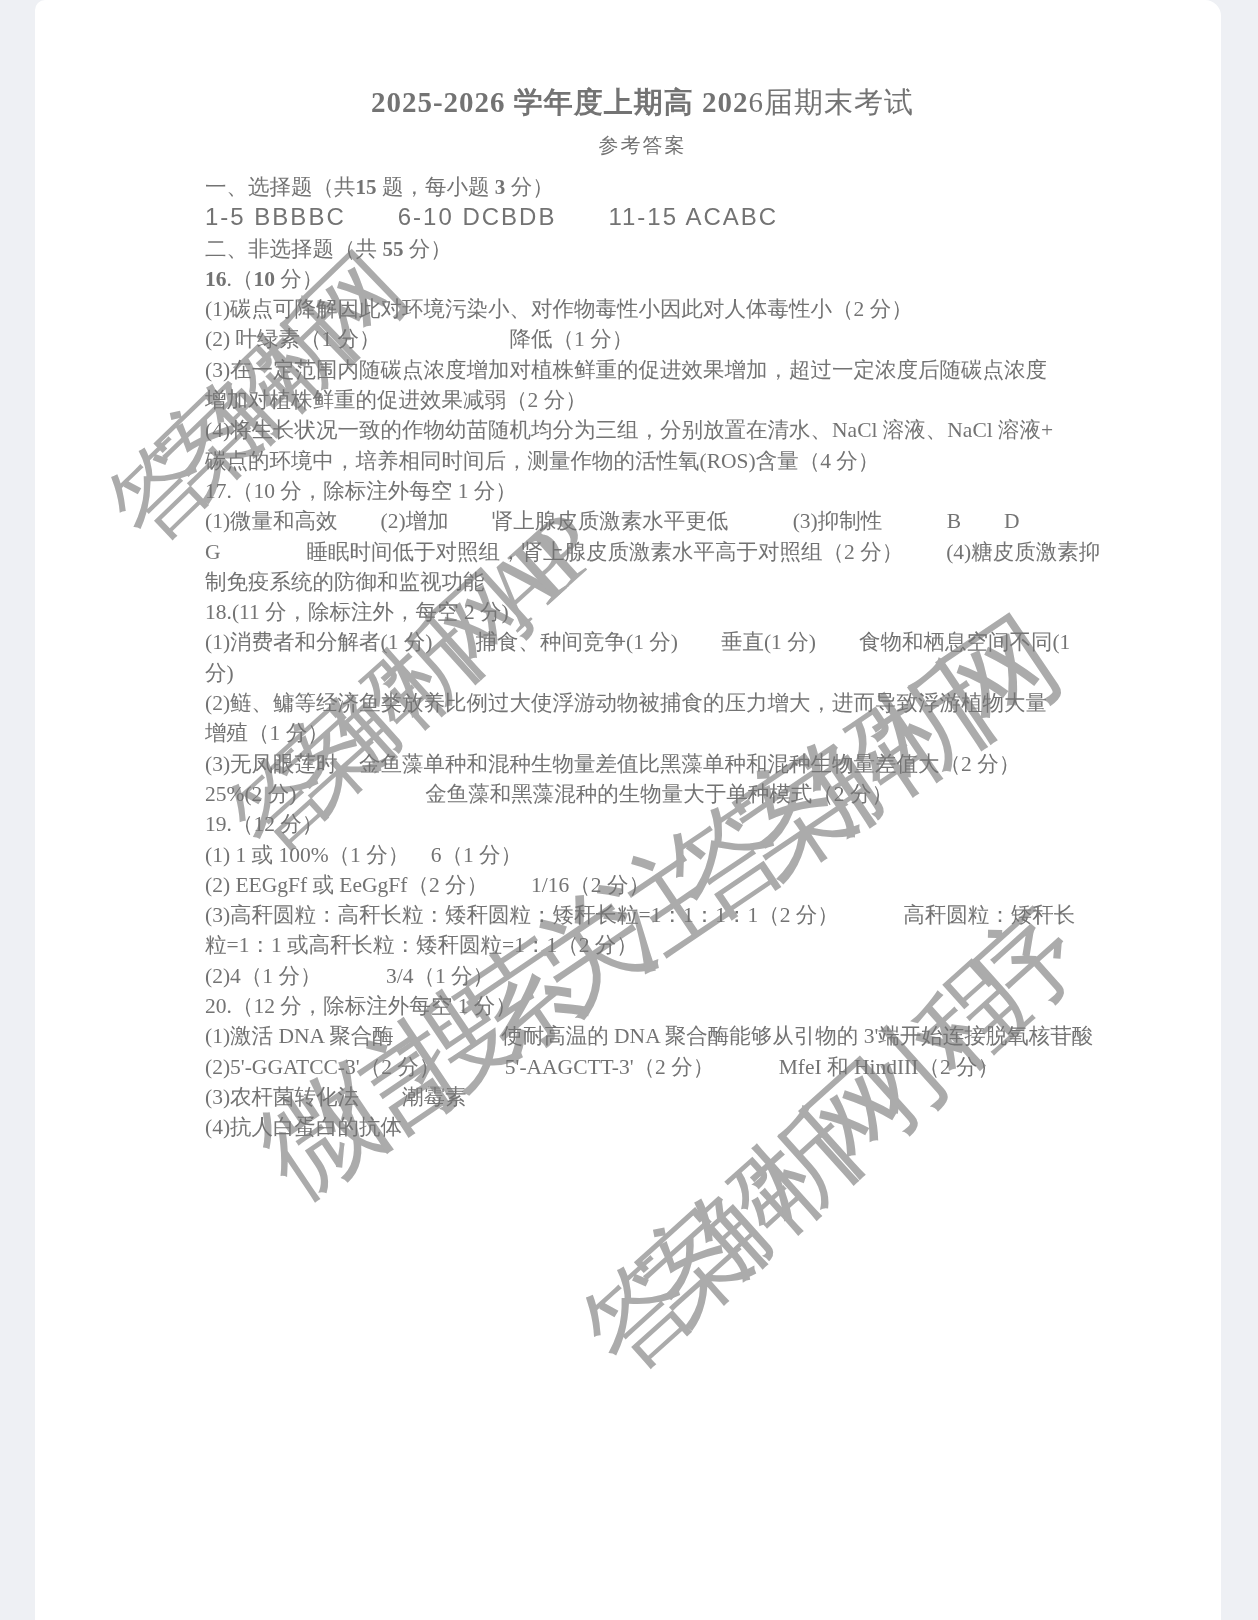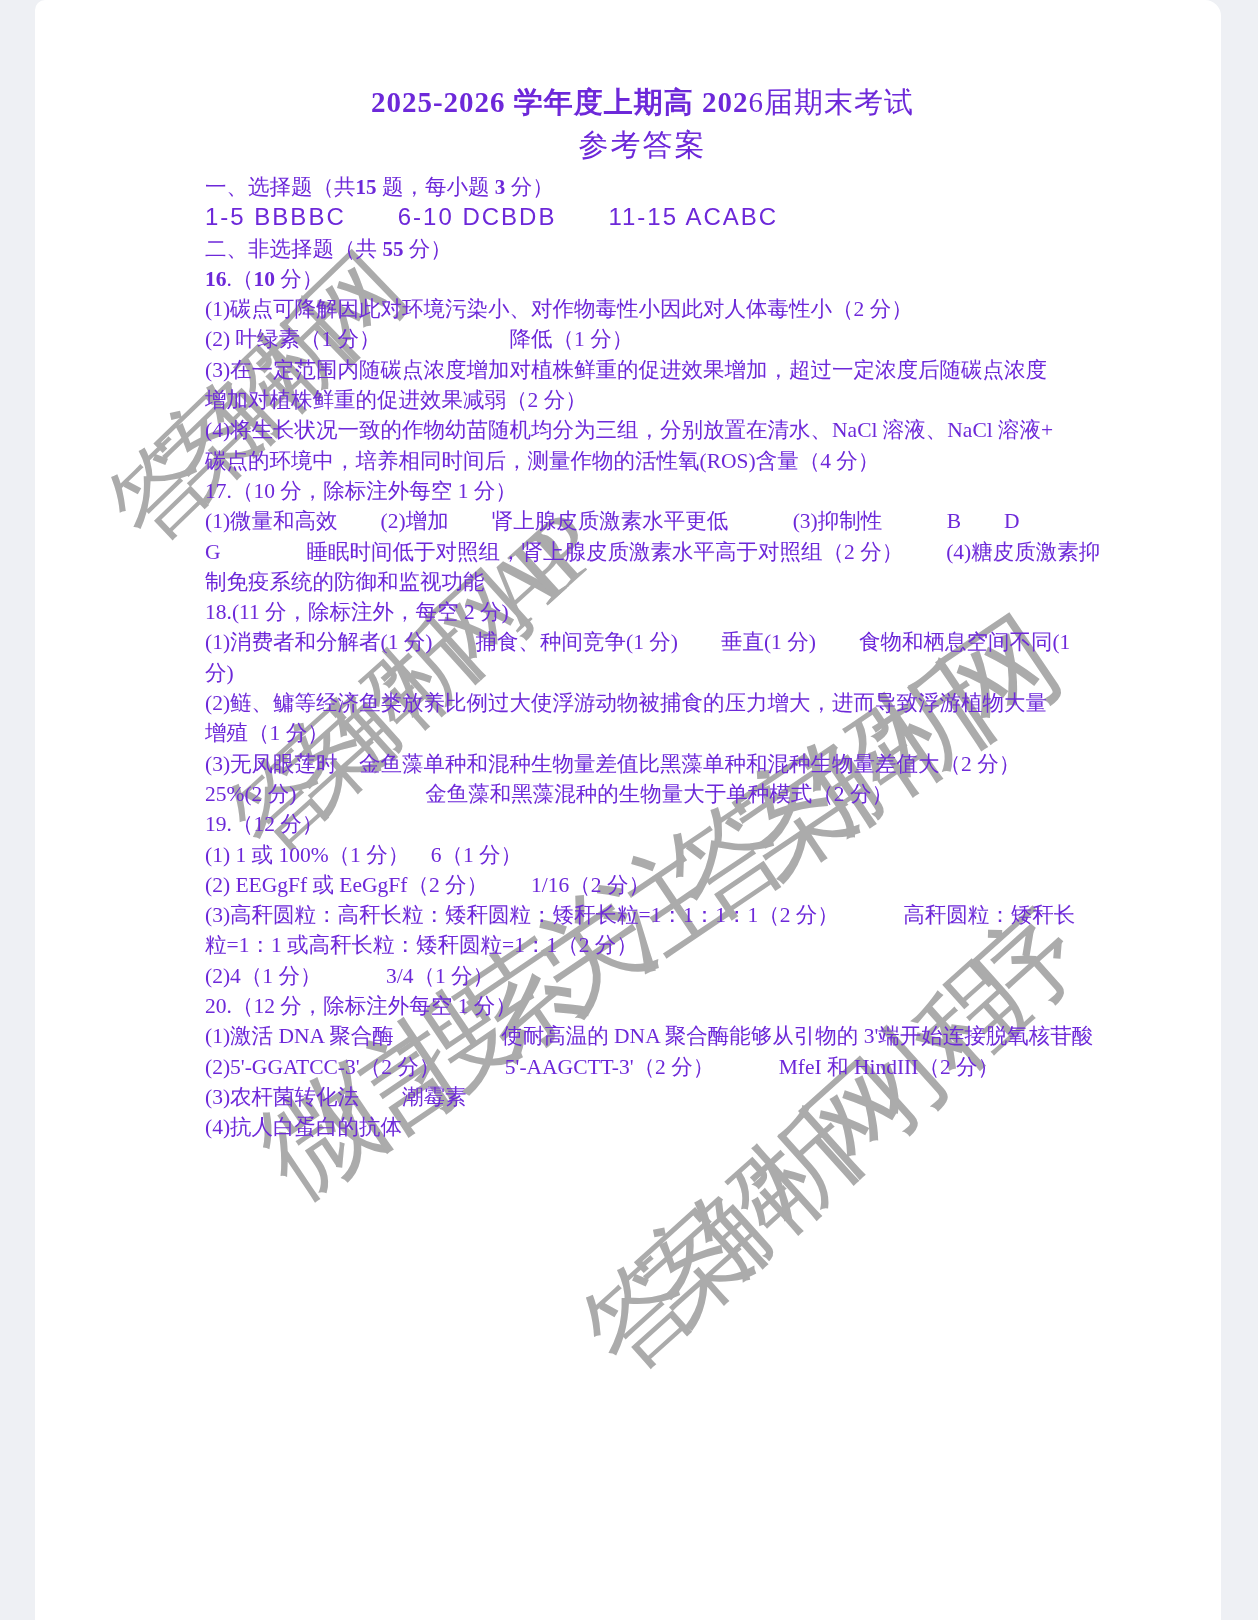--- a/index.html
+++ b/index.html
@@ -7,21 +7,21 @@
   body{font-family:"Liberation Serif","DejaVu Serif",serif;}
   .screen{position:relative;width:1258px;height:1620px;background:#eef0f4;overflow:hidden;}
   .doc-page{position:absolute;left:35px;top:0;width:1186px;height:1620px;background:#ffffff;
             border-radius:10px 16px 0 0;z-index:0;}
   .wm-layer{position:absolute;left:0;top:0;width:1258px;height:1620px;pointer-events:none;z-index:1;}
   .wm{position:absolute;white-space:pre;font-family:"Liberation Serif","DejaVu Serif",serif;
       font-weight:400;opacity:.78;transform-origin:center center;}
   .content{position:absolute;left:205px;top:0;width:850px;z-index:2;color:#1c1c1c;}
   .title{font-size:29px;line-height:36px;margin:84px 0 0 25px;text-align:center;letter-spacing:1px;}
   .title .tb{font-weight:bold;}
-  .subtitle{font-size:30px;line-height:38px;margin:6px 0 0 25px;text-align:center;
+  .subtitle{font-size:20px;line-height:38px;margin:6px 0 0 25px;text-align:center;
             font-weight:normal;letter-spacing:2px;}
   .lines{margin-top:8px;font-size:21.5px;line-height:30.3px;}
   .line{white-space:pre;}
   .seg-b{font-weight:bold;text-align:center;}
   .seg-bs{font-family:Liberation Serif, serif;font-weight:bold;font-size:21px;}
   .answers-row{font-family:"Liberation Sans","DejaVu Sans",sans-serif;font-weight:normal;
                font-size:24px;letter-spacing:2px;}
 </style>
 </head>
 <body>
@@ -29,21 +29,21 @@
 <div class="screen" style="background: rgb(238, 240, 244);">
   <div class="doc-page" style="background: rgb(255, 255, 255);"></div>
 
   <div class="wm-layer">
       <div class="wm" style="color: rgb(148, 148, 148); font-size: 95px; letter-spacing: -28px; left: 248px; top: 408px; transform: translate(-50%, -50%) rotate(-44deg);">答案解析网</div>
       <div class="wm" style="color: rgb(148, 148, 148); font-size: 95px; letter-spacing: -28px; left: 405px; top: 692px; transform: translate(-50%, -50%) rotate(-42deg);">答案解析网APP</div>
       <div class="wm" style="color: rgb(148, 148, 148); font-size: 112px; letter-spacing: -30px; left: 648px; top: 915px; transform: translate(-50%, -50%) rotate(-34deg);">微信搜索关注答案解析网</div>
       <div class="wm" style="color: rgb(148, 148, 148); font-size: 104px; letter-spacing: -30px; left: 822px; top: 1152px; transform: translate(-50%, -50%) rotate(-42deg);">答案解析网小程序</div>
     </div>
 
-  <div class="content" style="color: #6d28d9;">
+  <div class="content" style="color: #737373;">
     <div class="title"><span class="tb">2025-2026 学年度上期高 202</span><span>6届期末考试</span></div>
     <div class="subtitle">参考答案</div>
     <div class="lines">
         <div class="line"><span>一、选择题（共</span><span class="seg-bs">15</span><span> 题，每小题 </span><span class="seg-bs">3</span><span> 分）</span></div>
         <div class="line"><span class="answers-row">1-5 BBBBC　　6-10 DCBDB　　11-15 ACABC</span></div>
         <div class="line"><span>二、非选择题（共 </span><span class="seg-bs">55</span><span> 分）</span></div>
         <div class="line"><span class="seg-b">16</span><span>.（</span><span class="seg-b">10</span><span> 分）</span></div>
         <div class="line"><span>(1)碳点可降解因此对环境污染小、对作物毒性小因此对人体毒性小（2 分）</span></div>
         <div class="line"><span>(2) 叶绿素（1 分）　　　　　　降低（1 分）</span></div>
         <div class="line"><span>(3)在一定范围内随碳点浓度增加对植株鲜重的促进效果增加，超过一定浓度后随碳点浓度</span></div>

